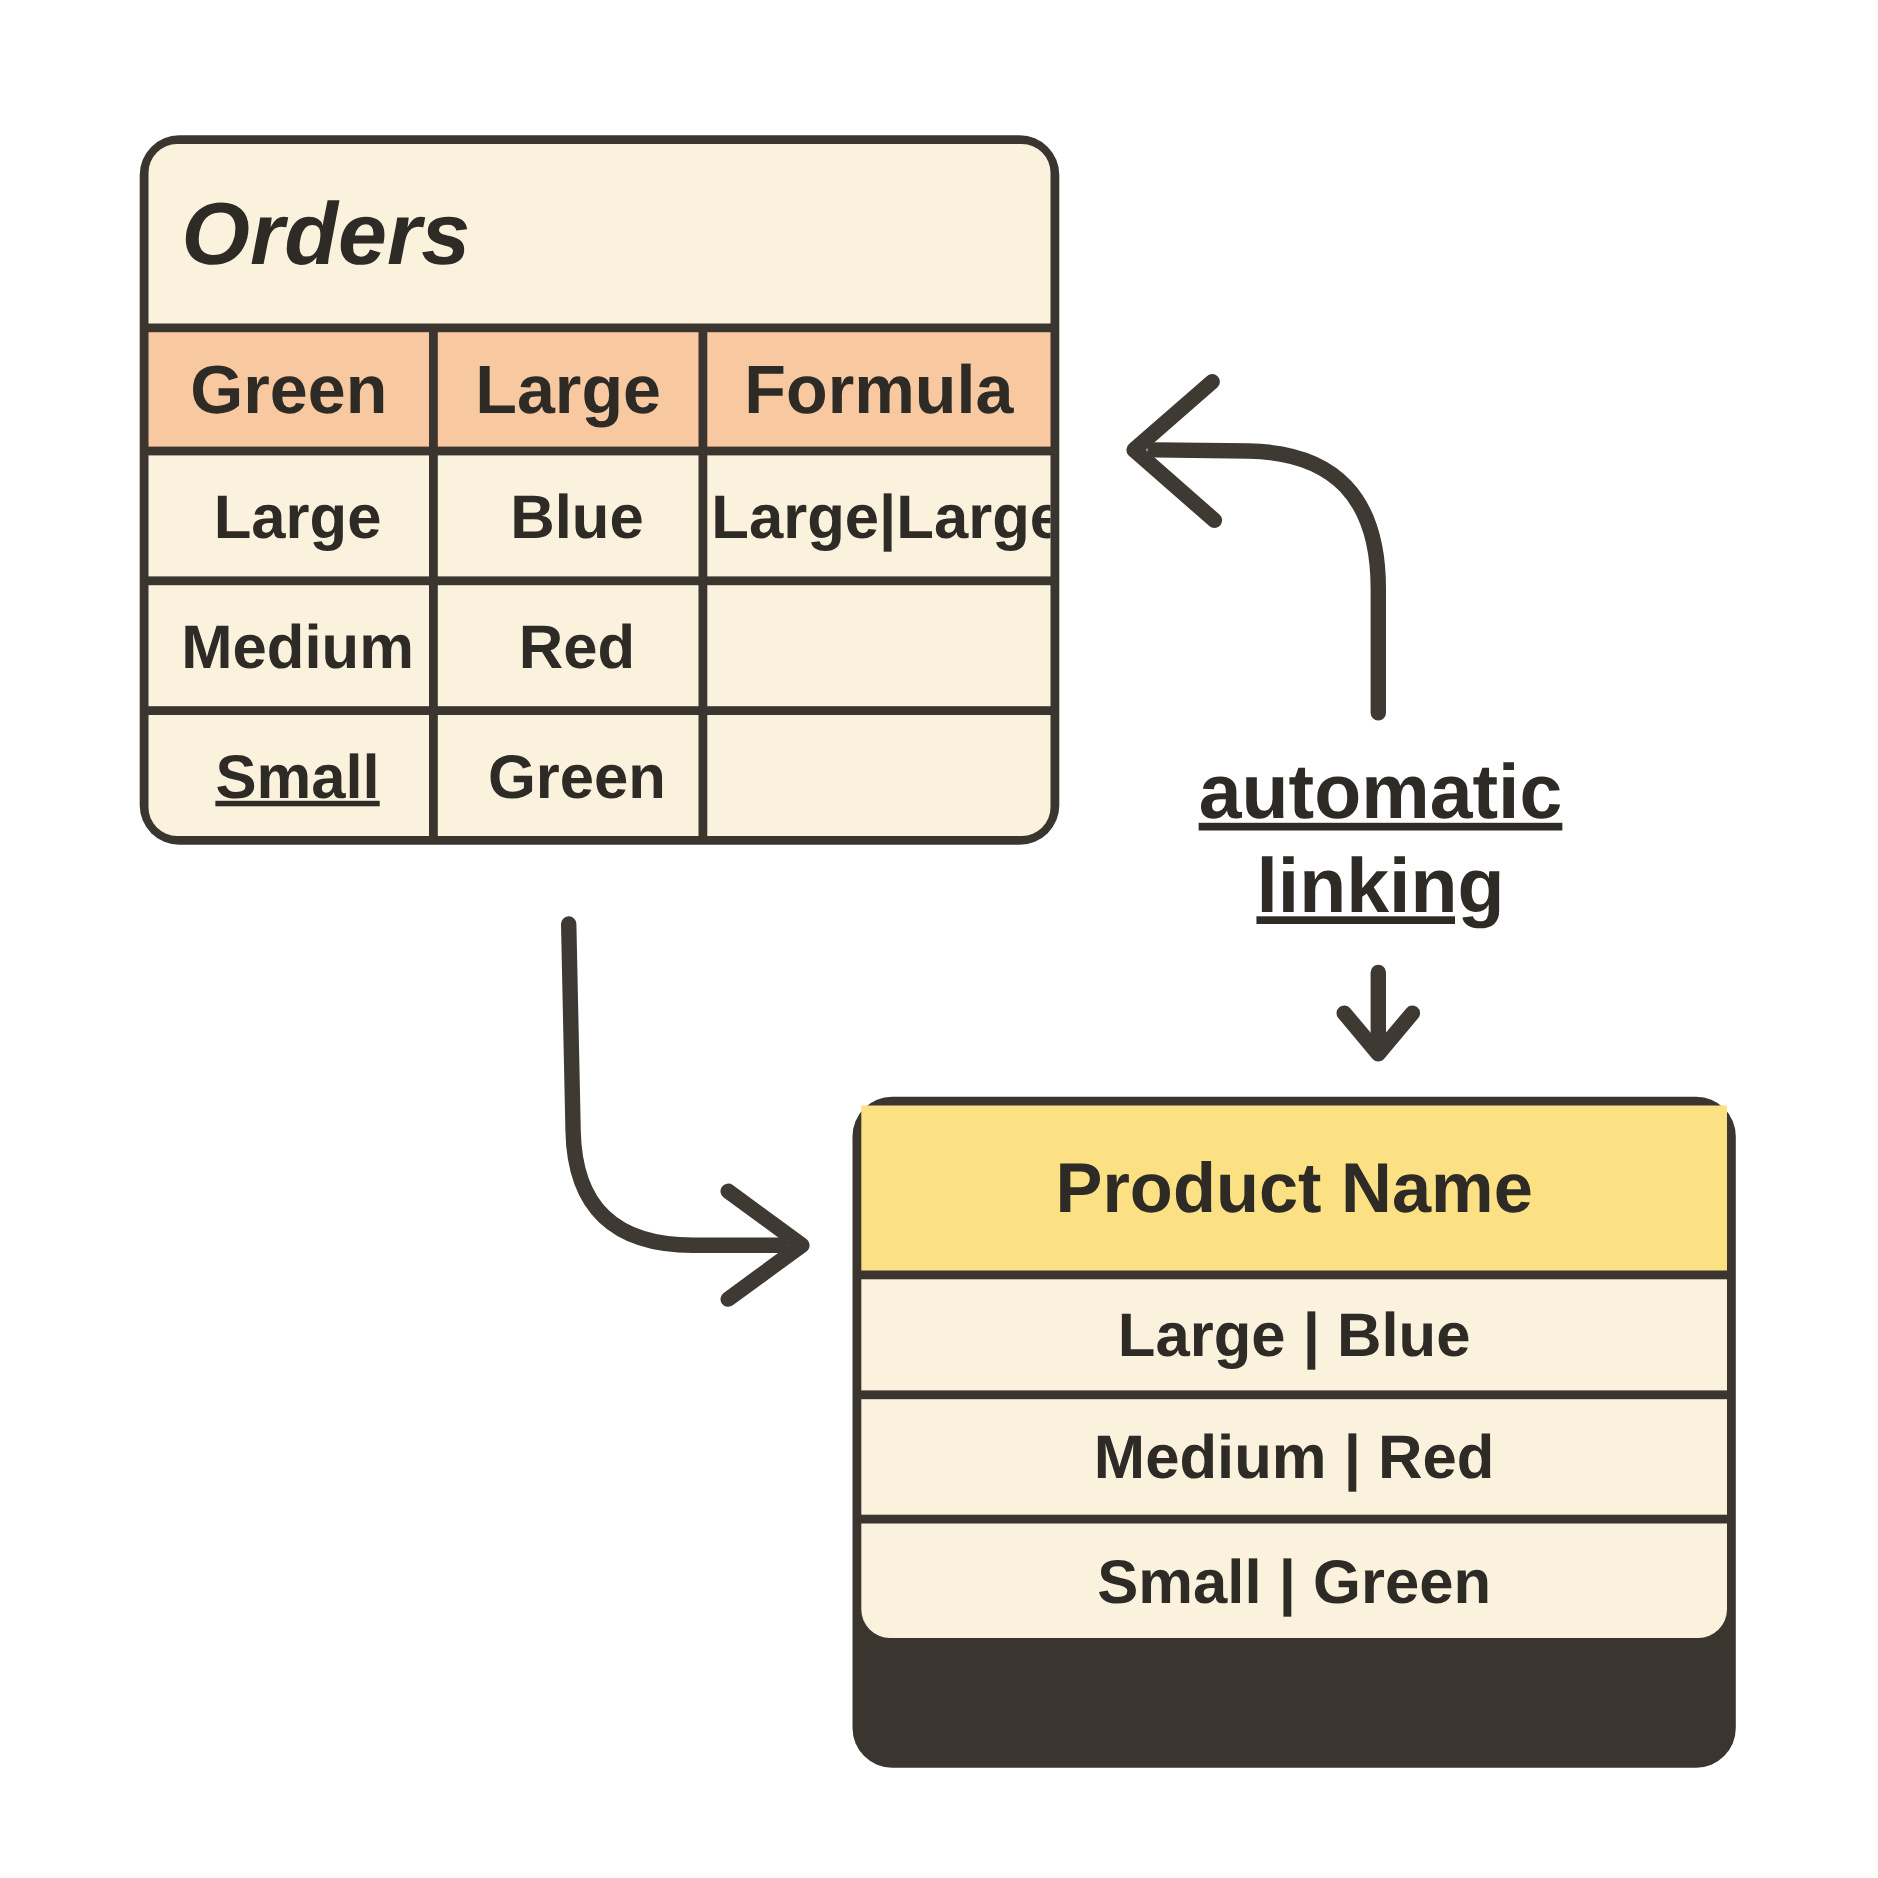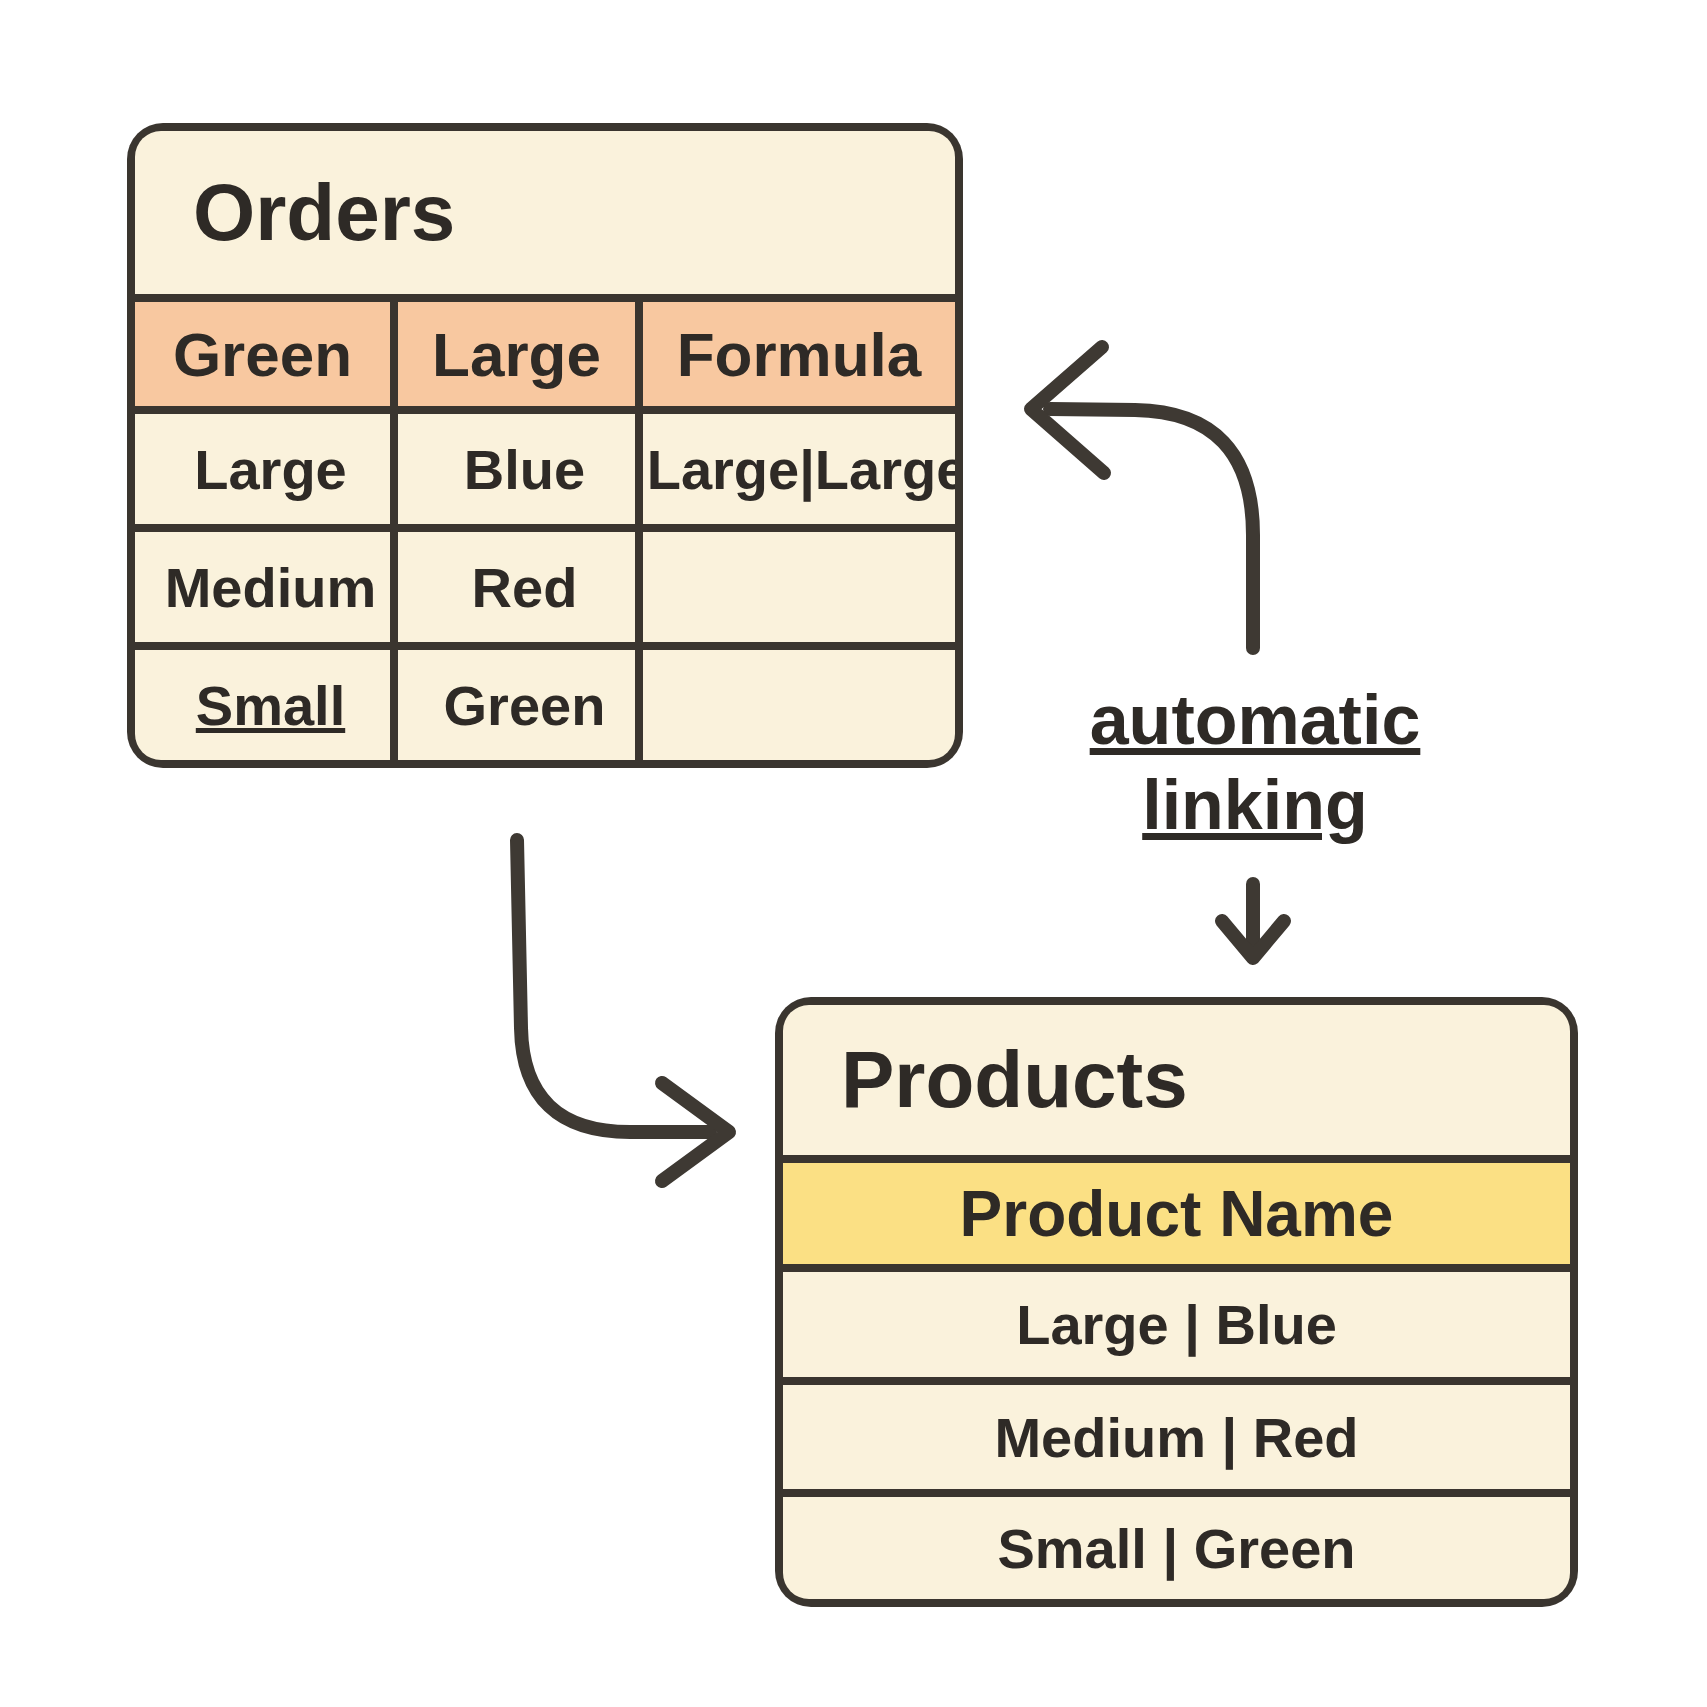--- a/index.html
+++ b/index.html
@@ -16,22 +16,22 @@
     position:absolute; box-sizing:border-box; background:var(--border);
     border-radius:36px; padding:8px; display:grid; gap:8px;
   }
   .cell {
     background:var(--table_fill); display:flex; align-items:center; justify-content:center;
     font-weight:bold; color:var(--text); white-space:nowrap; overflow:hidden;
   }
   .orders { left:127px; top:123px; width:836px; height:645px;
     grid-template-columns:255px 237px 1fr;
     grid-template-rows:163px 104px 110px 110px 1fr; }
-  .orders .title { grid-column:1 / 4; justify-content:flex-start; padding-left:58px;
-    font-size:80px; border-radius:26px 26px 0 0; }
+  .orders .title { grid-column:1 / 4; justify-content:flex-start; padding-left:30px;
+    font-size:80px; border-radius:26px 26px 0 0;font-style:italic; }
   .orders .head { background:var(--orders_header_fill); font-size:62px; }
   .orders .data { font-size:56px;padding-left:16px; }
   .orders .bl { border-radius:0 0 0 26px;text-decoration:underline; }
   .orders .br { border-radius:0 0 26px 0; }
   .products { left:775px; top:997px; width:803px; height:610px;
     grid-template-columns:1fr;
     grid-template-rows:150px 101px 105px 104px 1fr; }
   .products .title { justify-content:flex-start; padding-left:58px;
     font-size:80px; border-radius:26px 26px 0 0; }
   .products .head { background:var(--products_header_fill); font-size:64px; }
@@ -64,21 +64,20 @@
     <div class="cell data">Medium</div>
     <div class="cell data">Red</div>
     <div class="cell data"></div>
 
     <div class="cell data bl">Small</div>
     <div class="cell data">Green</div>
     <div class="cell data br"></div>
   </div>
 
   <div class="tbl products">
-    <div class="cell title">Products</div>
     <div class="cell head">Product Name</div>
     <div class="cell data">Large | Blue</div>
     <div class="cell data">Medium | Red</div>
     <div class="cell data last">Small | Green</div>
   </div>
 
   <div class="annotation">
     <div>automatic</div>
     <div>linking</div>
   </div>

